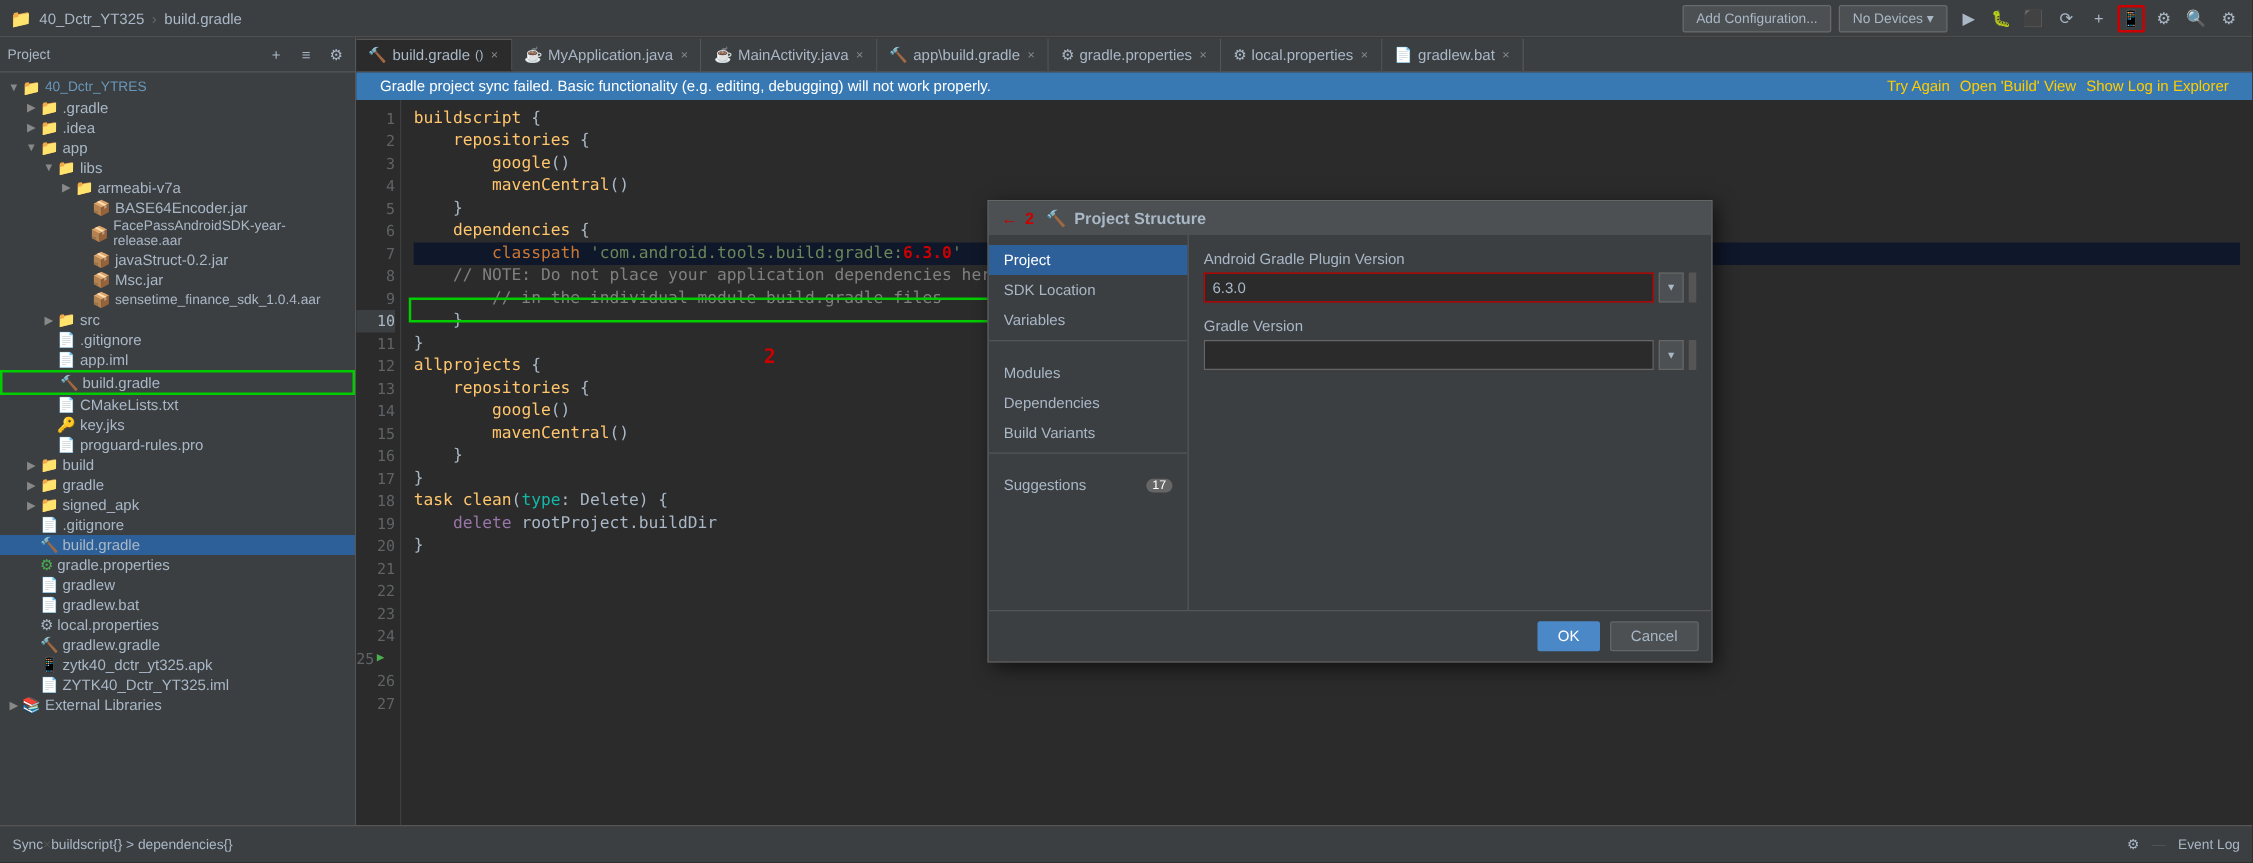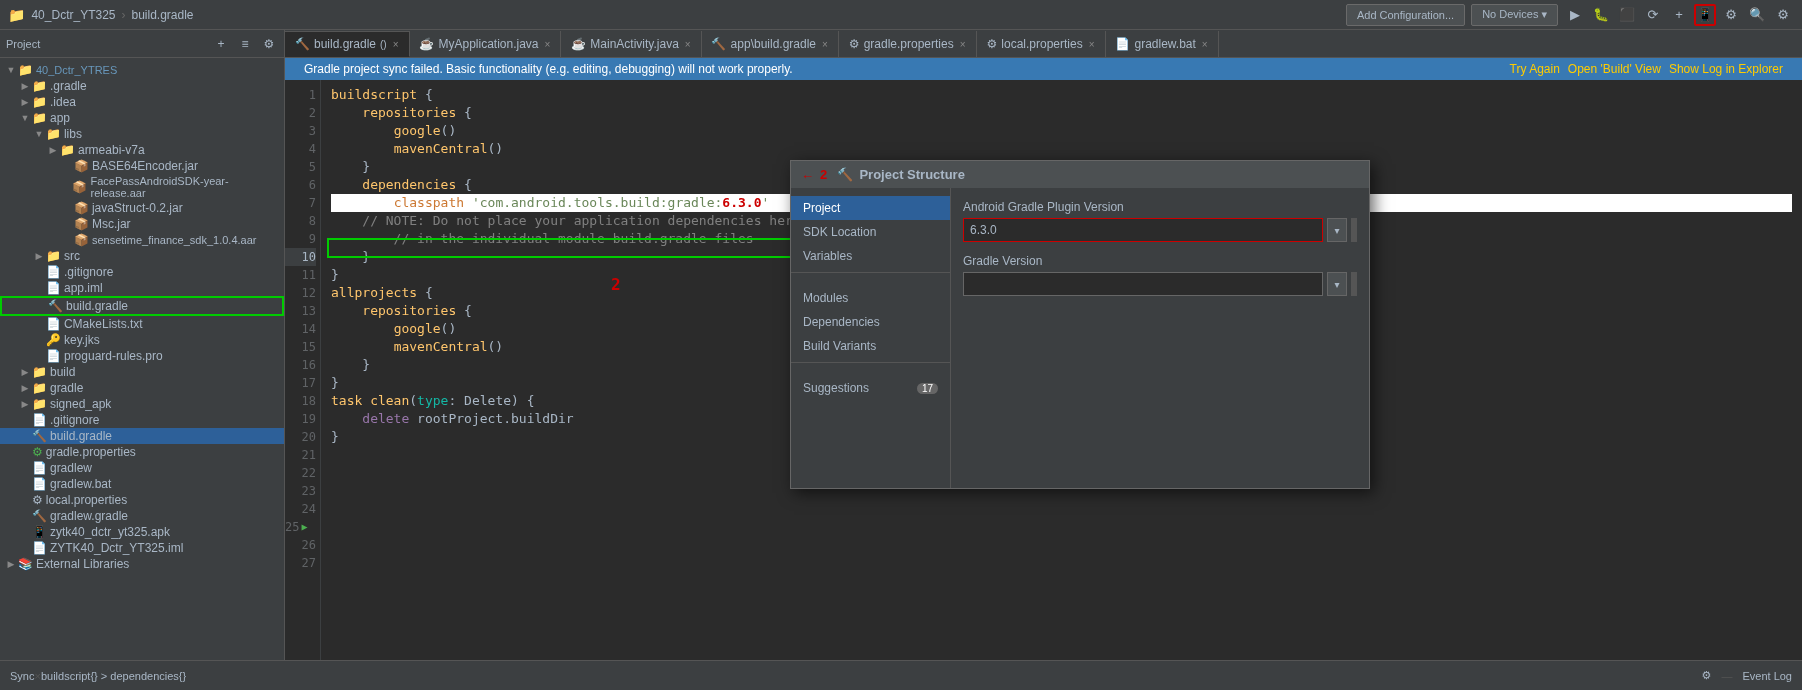--- a/index.html
+++ b/index.html
@@ -631,21 +631,21 @@
       </div>
       <div id="code-content">
         <span class="code-line"></span>
         <span class="code-line"><span class="fn">buildscript</span> {</span>
         <span class="code-line"></span>
         <span class="code-line">    <span class="fn">repositories</span> {</span>
         <span class="code-line">        <span class="fn">google</span>()</span>
         <span class="code-line">        <span class="fn">mavenCentral</span>()</span>
         <span class="code-line">    }</span>
         <span class="code-line">    <span class="fn">dependencies</span> {</span>
-        <span class="code-line" style="background:#ffffff;">        <span style="color:#cc7832;">classpath</span> <span class="str">'com.android.tools.build:gradle:</span><span style="color:#cc0000;font-weight:bold;">6.3.0</span><span class="str">'</span></span>
+        <span class="code-line" style="background:#0f172a;">        <span style="color:#cc7832;">classpath</span> <span class="str">'com.android.tools.build:gradle:</span><span style="color:#cc0000;font-weight:bold;">6.3.0</span><span class="str">'</span></span>
         <span class="code-line"></span>
         <span class="code-line"><span class="num-red">    </span><span class="comment">// NOTE: Do not place your application dependencies here;</span></span>
         <span class="code-line"><span class="comment">        // in the individual module build.gradle files</span></span>
         <span class="code-line">    }</span>
         <span class="code-line">}</span>
         <span class="code-line"></span>
         <span class="code-line"><span class="fn">allprojects</span> {</span>
         <span class="code-line">    <span class="fn">repositories</span> {</span>
         <span class="code-line">        <span class="fn">google</span>()</span>
         <span class="code-line">        <span class="fn">mavenCentral</span>()</span>
@@ -722,14 +722,18 @@
           <div style="width:6px;height:24px;background:#555;"></div>
         </div>
         <div class="dialog-field-label">Gradle Version</div>
         <div class="dialog-input-row">
           <input class="dialog-input normal-border" placeholder="" style="">
           <button class="dialog-dropdown-btn">▾</button>
           <div style="width:6px;height:24px;background:#555;"></div>
         </div>
       </div>
     </div>
+    <div id="dialog-footer">
+      <button class="dialog-btn ok">OK</button>
+      <button class="dialog-btn cancel">Cancel</button>
+    </div>
   </div>
 </div>
 
 </body></html>

